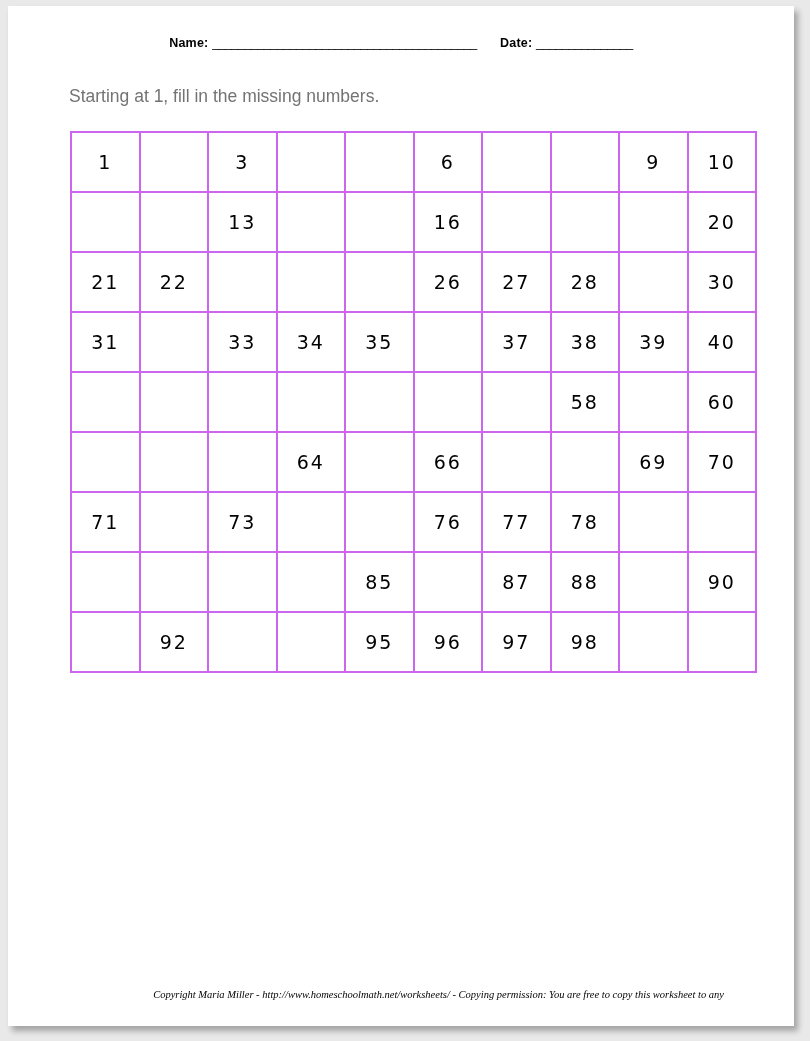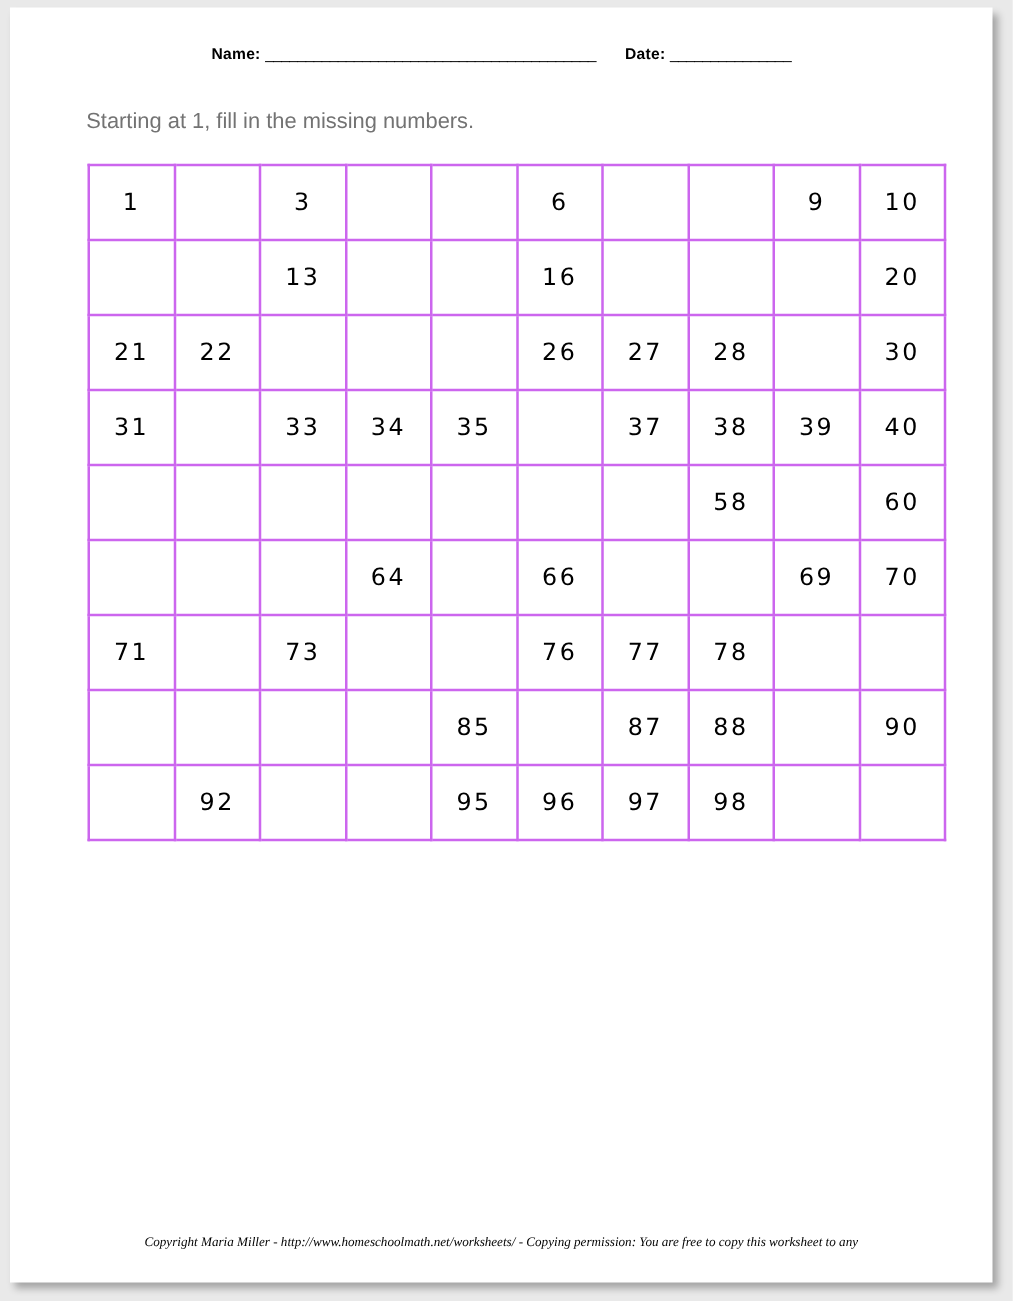--- a/index.html
+++ b/index.html
@@ -72,21 +72,21 @@
     letter-spacing: 2px;
     color: #000;
     padding: 0;
   }
 
   .footer {
     position: absolute;
     left: 0;
     right: 0;
     bottom: 22px;
-    text-align: center;
+    text-align: right;
     font-size: 10.5px;
     font-style: italic;
     color: #000;
     line-height: 1.75;
     font-family: "Liberation Serif", serif;
   }
   .footer div { padding: 0 70px; }
 </style>
 </head>
 <body>

